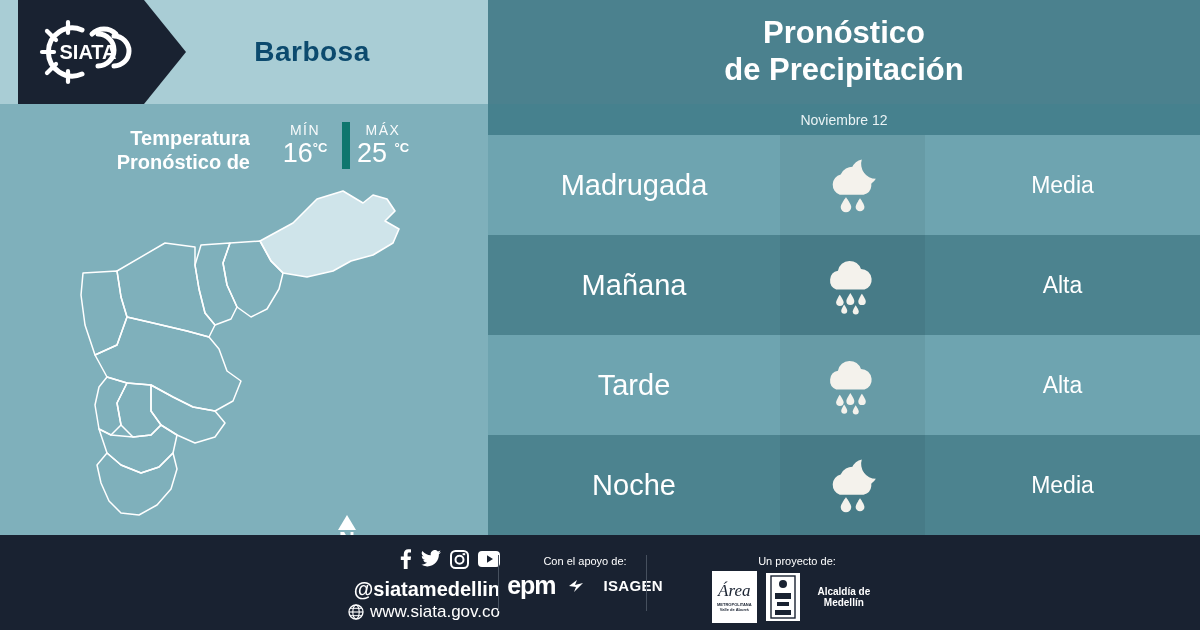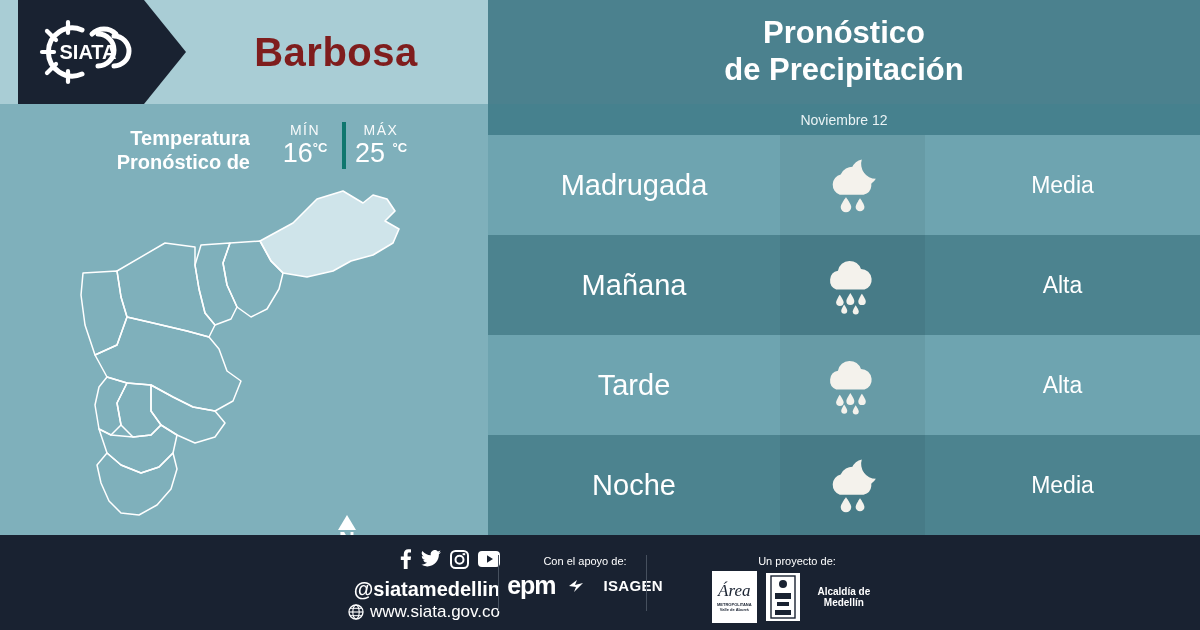--- a/index.html
+++ b/index.html
@@ -21,36 +21,36 @@
   }
   .logo-flag{
     position:absolute; left:0; top:0; width:168px; height:104px;
     background:#192231;
     clip-path: polygon(0 0, 126px 0, 168px 52px, 126px 104px, 0 104px);
     z-index:3;
     margin-left:18px;
   }
   .logo-wrap{ position:absolute; left:14px; top:14px; width:112px; height:76px; }
   .city-name{
-    position:absolute; left:176px; top:0; width:320px; height:104px;
+    position:absolute; left:152px; top:0; width:320px; height:104px;
     display:flex; align-items:center; justify-content:center;
-    color:#7f1d1d; font-size:40px; font-weight:bold; letter-spacing:.5px;
+    color:#0c4a6e; font-size:28px; font-weight:bold; letter-spacing:.5px;
   }
 
   .temp-block{
     position:absolute; left:40px; top:122px; width:410px; height:70px;
     display:flex; align-items:flex-start;
   }
   .temp-title{
     width:210px; text-align:right; color:#ffffff;
     font-size:20px; font-weight:bold; line-height:1.22; padding-top:4px;
   }
   .temp-vals{ display:flex; margin-left:18px; }
   .temp-col{ width:74px; text-align:center; color:#ffffff; }
-  .temp-col.maxcol{ border-left:4px solid #0f766e; }
+  .temp-col.maxcol{ border-left:8px solid #0f766e; }
   .temp-label{ font-size:14px; letter-spacing:1.5px; opacity:.95; }
   .temp-num{ font-size:27px; font-weight:300; line-height:1.15; }
   .temp-num sup{ font-size:13px; font-weight:600; vertical-align:super; }
 
   .map-area{ position:absolute; left:55px; top:185px; width:400px; height:340px; }
   .compass{ position:absolute; left:278px; top:330px; width:28px; text-align:center; color:#fff; }
   .compass .ctri{
     width:0;height:0;margin:0 auto;
     border-left:9px solid transparent;border-right:9px solid transparent;
     border-bottom:15px solid #ffffff;

